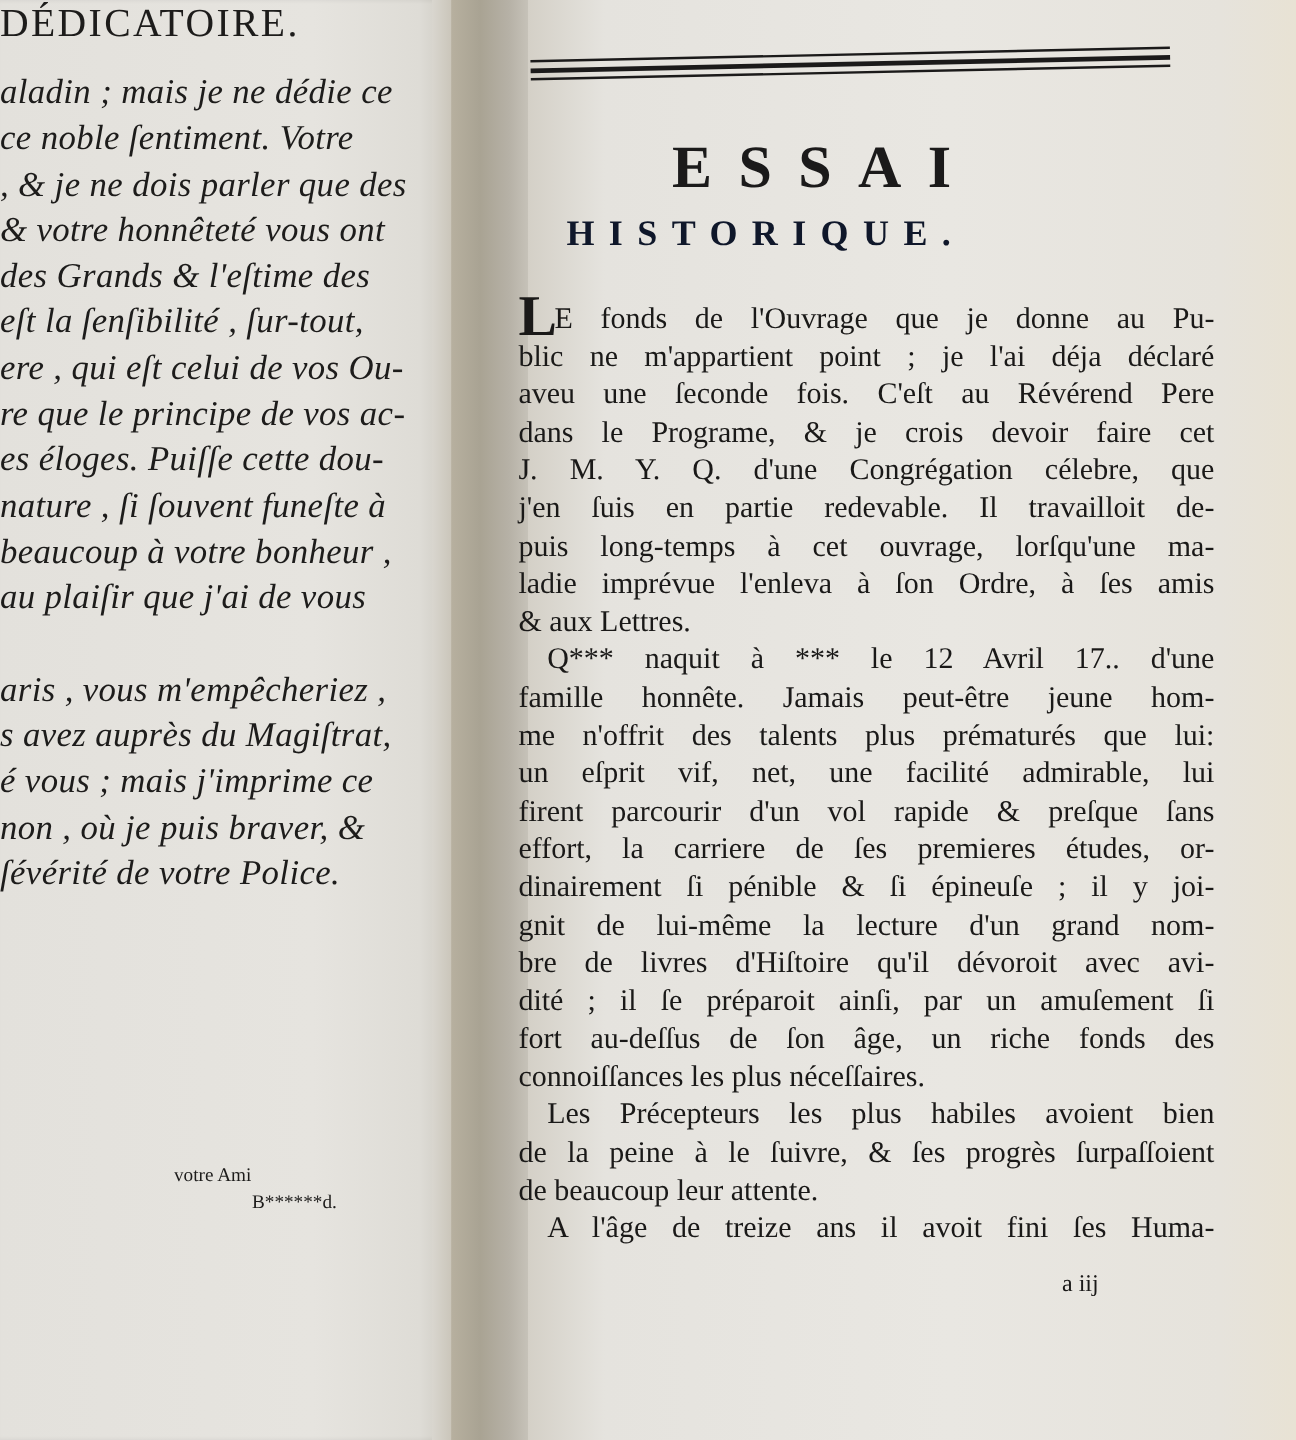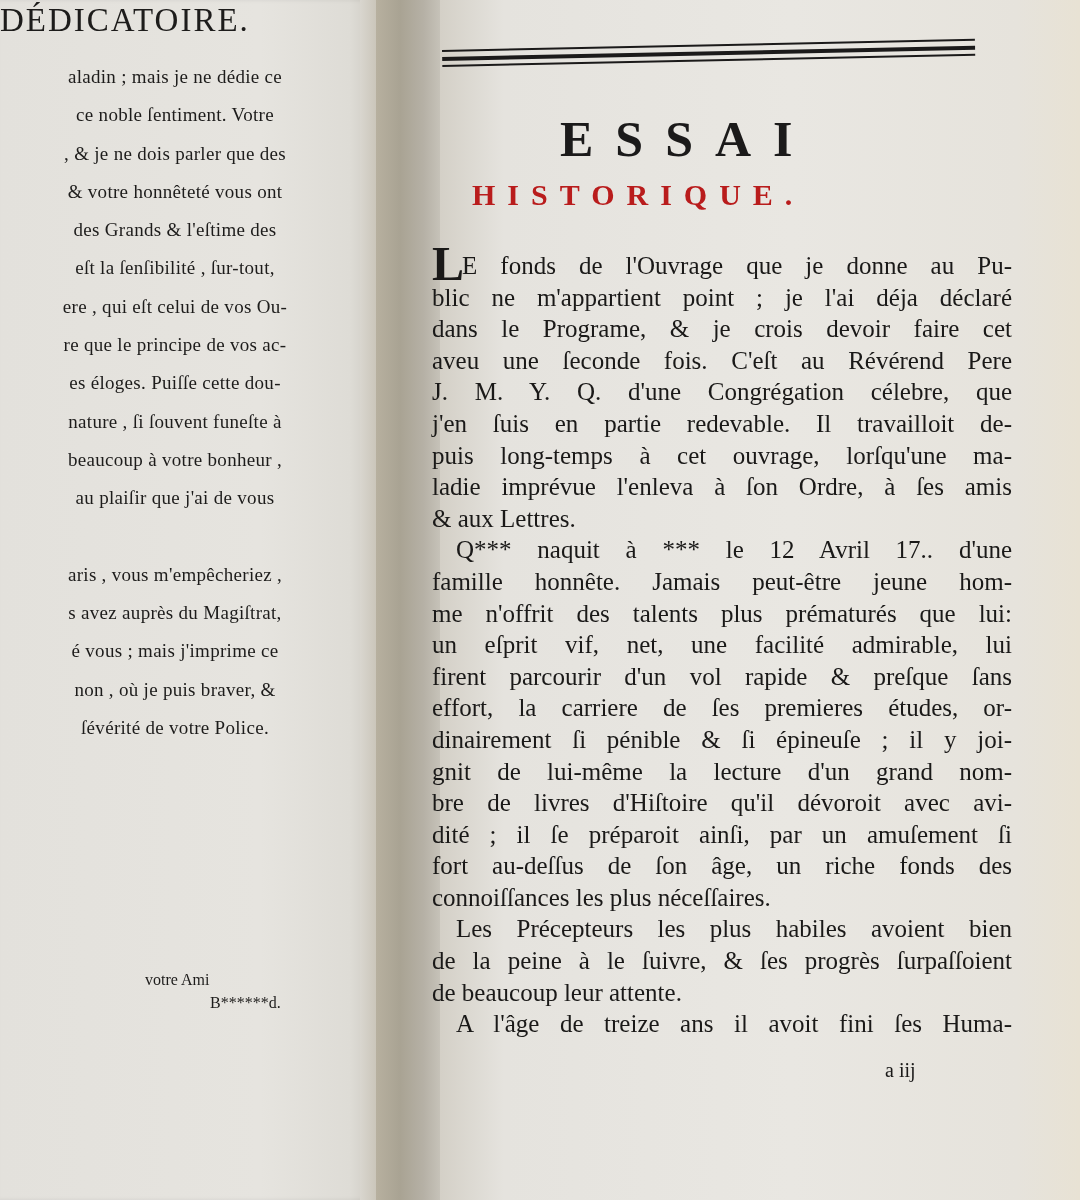--- a/index.html
+++ b/index.html
@@ -76,25 +76,26 @@
       text-align: center;
     }
     .left-lines {
       position: absolute;
       left: 0;
       top: 58px;
       width: 350px;
     }
     .left-line {
       font-family: "Liberation Serif", serif;
-      font-size: 19px;
+      font-style: italic;
+      font-size: 29px;
       line-height: 38.3px;
       color: #1d1c1b;
       white-space: nowrap;
-      text-align: center;
+      text-align: left;
       letter-spacing: 0.3px;
     }
     .left-line.blank { height: 38.3px; }
     .signoff {
       position: absolute;
       top: 968px;
       left: 0;
       width: 330px;
       font-family: "Liberation Serif", serif;
       font-size: 16px;
@@ -134,21 +135,21 @@
       text-align: right;
     }
     .title-sub {
       position: absolute;
       left: 472px;
       top: 178px;
       font-family: "Liberation Serif", serif;
       font-size: 30px;
       font-weight: bold;
       letter-spacing: 12px;
-      color: #b91c1c;
+      color: #0f172a;
     }
     .body {
       position: absolute;
       left: 432px;
       top: 250px;
       width: 580px;
     }
     .body-line {
       font-family: "Liberation Serif", serif;
       font-size: 25px;
@@ -221,22 +222,22 @@
     <span></span>
       <span class="thick"></span>
       <span></span>
   </div>
   <div class="title-main">ESSAI</div>
   <div class="title-sub">HISTORIQUE.</div>
 
   <div class="body">
     <div class="body-line"><span class="drop">L</span><span>E fonds de l'Ouvrage que je donne au Pu-</span></div>
     <div class="body-line">blic ne m'appartient point ; je l'ai déja déclaré</div>
+    <div class="body-line">aveu une ſeconde fois. C'eſt au Révérend Pere</div>
     <div class="body-line">dans le Programe, &amp; je crois devoir faire cet</div>
-    <div class="body-line">aveu une ſeconde fois. C'eſt au Révérend Pere</div>
     <div class="body-line">J. M. Y. Q. d'une Congrégation célebre, que</div>
     <div class="body-line">j'en ſuis en partie redevable. Il travailloit de-</div>
     <div class="body-line">puis long-temps à cet ouvrage, lorſqu'une ma-</div>
     <div class="body-line">ladie imprévue l'enleva à ſon Ordre, à ſes amis</div>
     <div class="body-line short">&amp; aux Lettres.</div>
     <div class="body-line indent">Q*** naquit à *** le 12 Avril 17.. d'une</div>
     <div class="body-line">famille honnête. Jamais peut-être jeune hom-</div>
     <div class="body-line">me n'offrit des talents plus prématurés que lui:</div>
     <div class="body-line">un eſprit vif, net, une facilité admirable, lui</div>
     <div class="body-line">firent parcourir d'un vol rapide &amp; preſque ſans</div>

